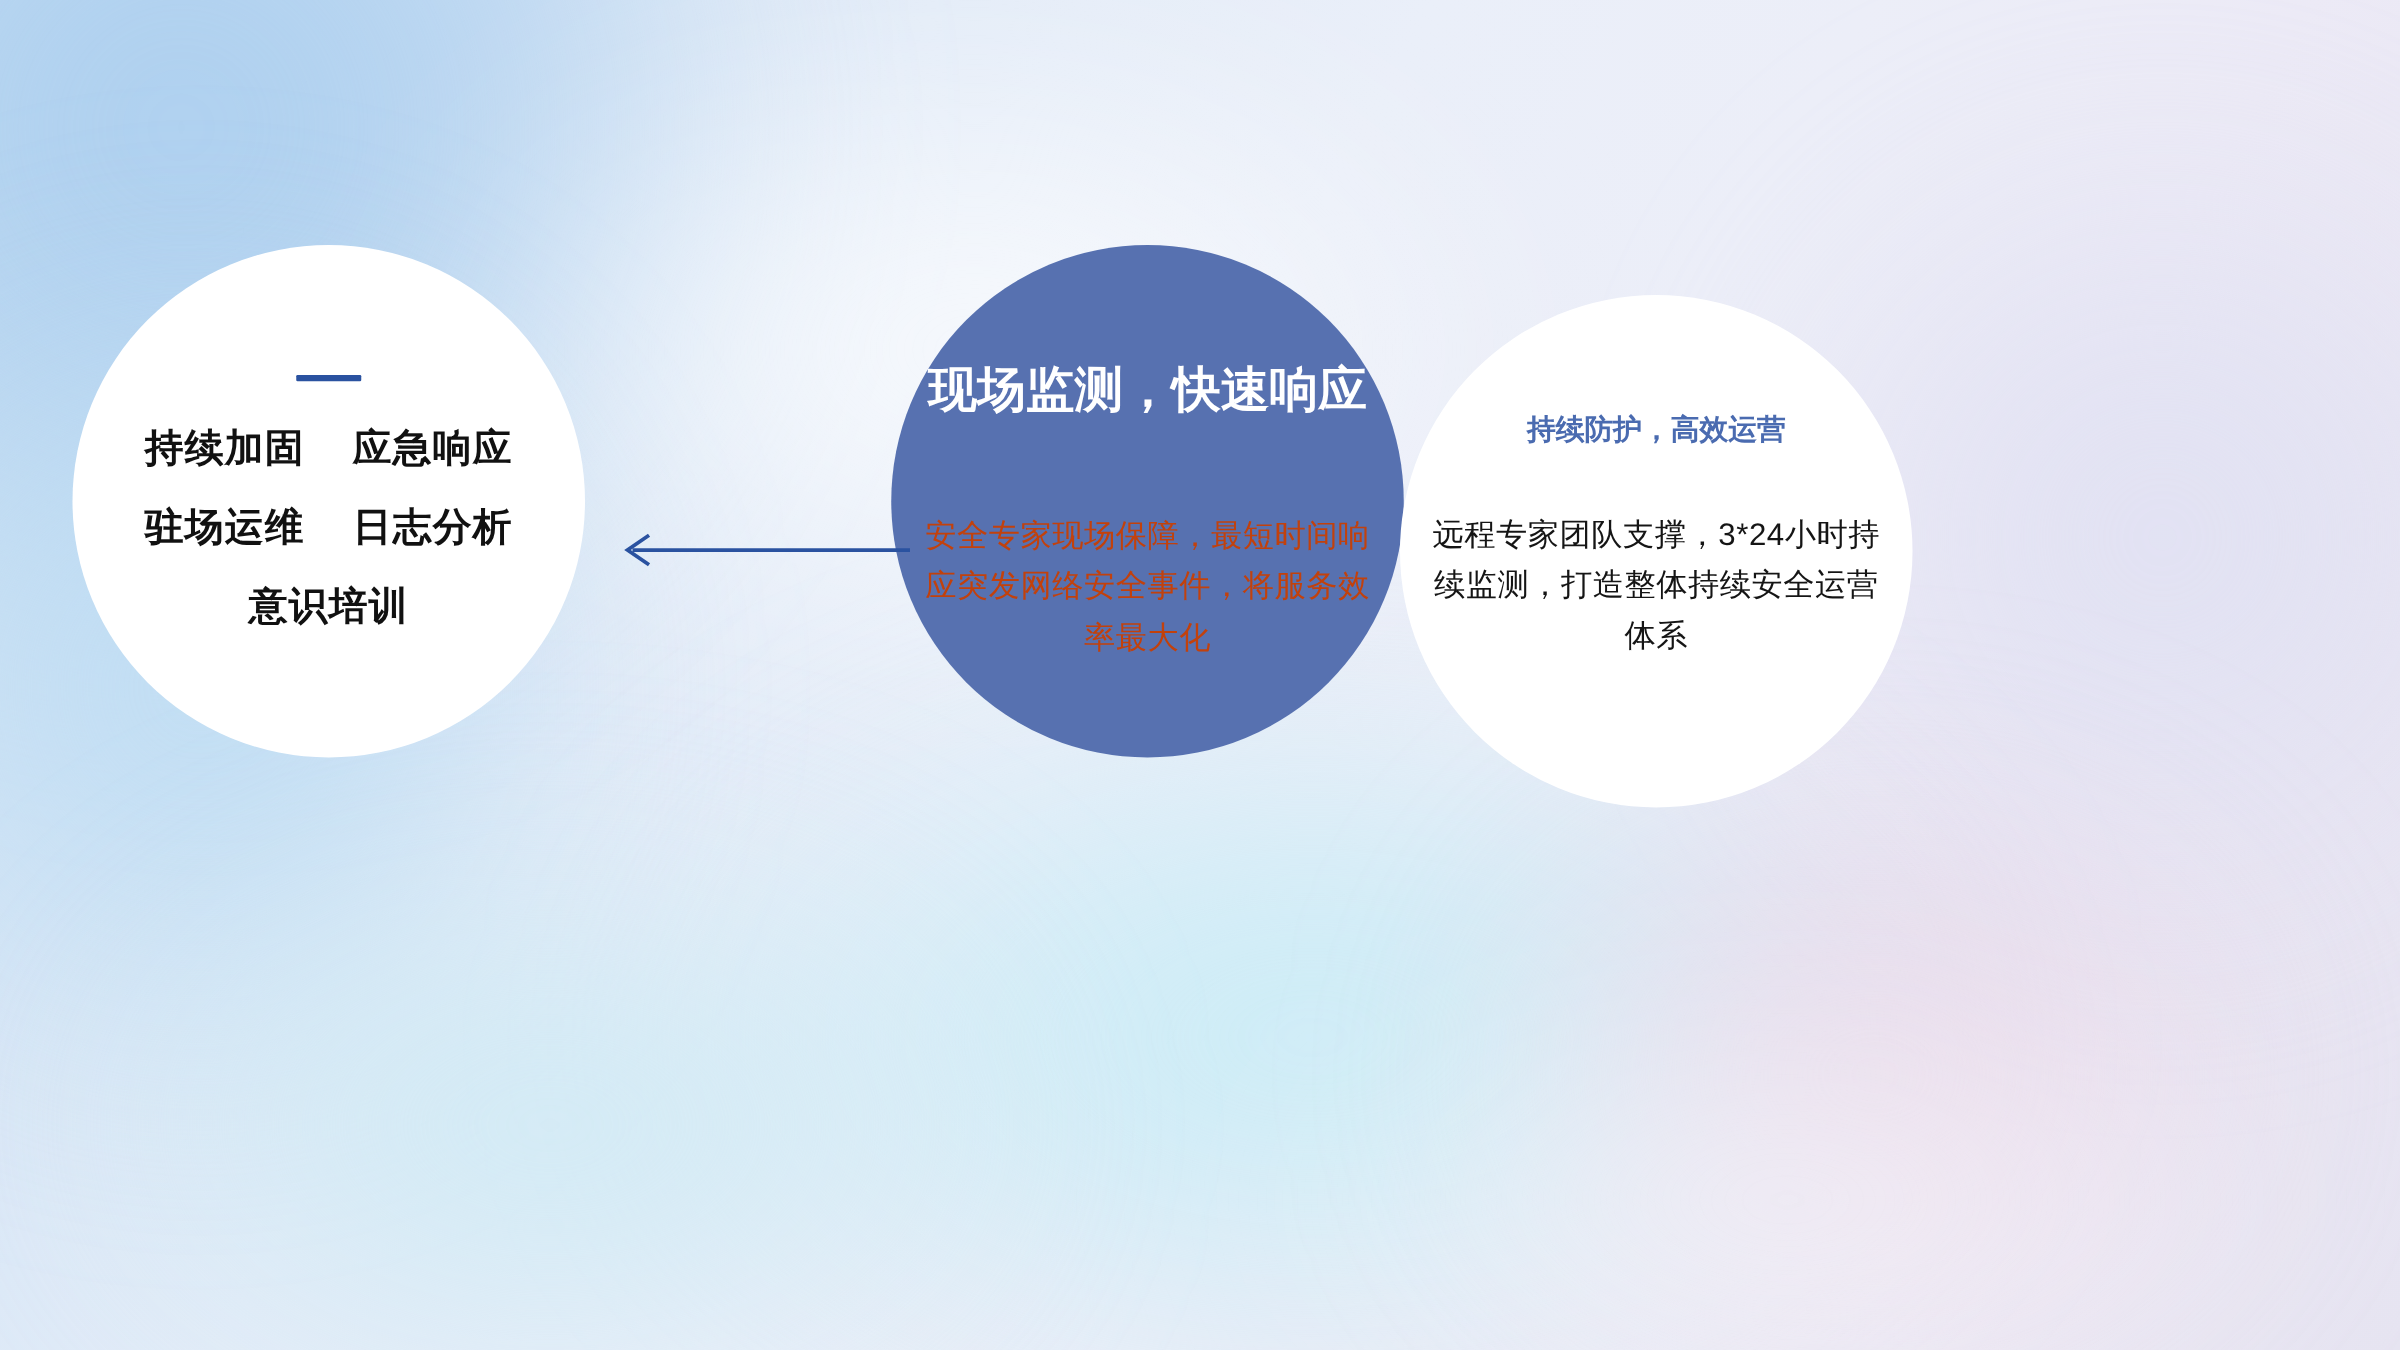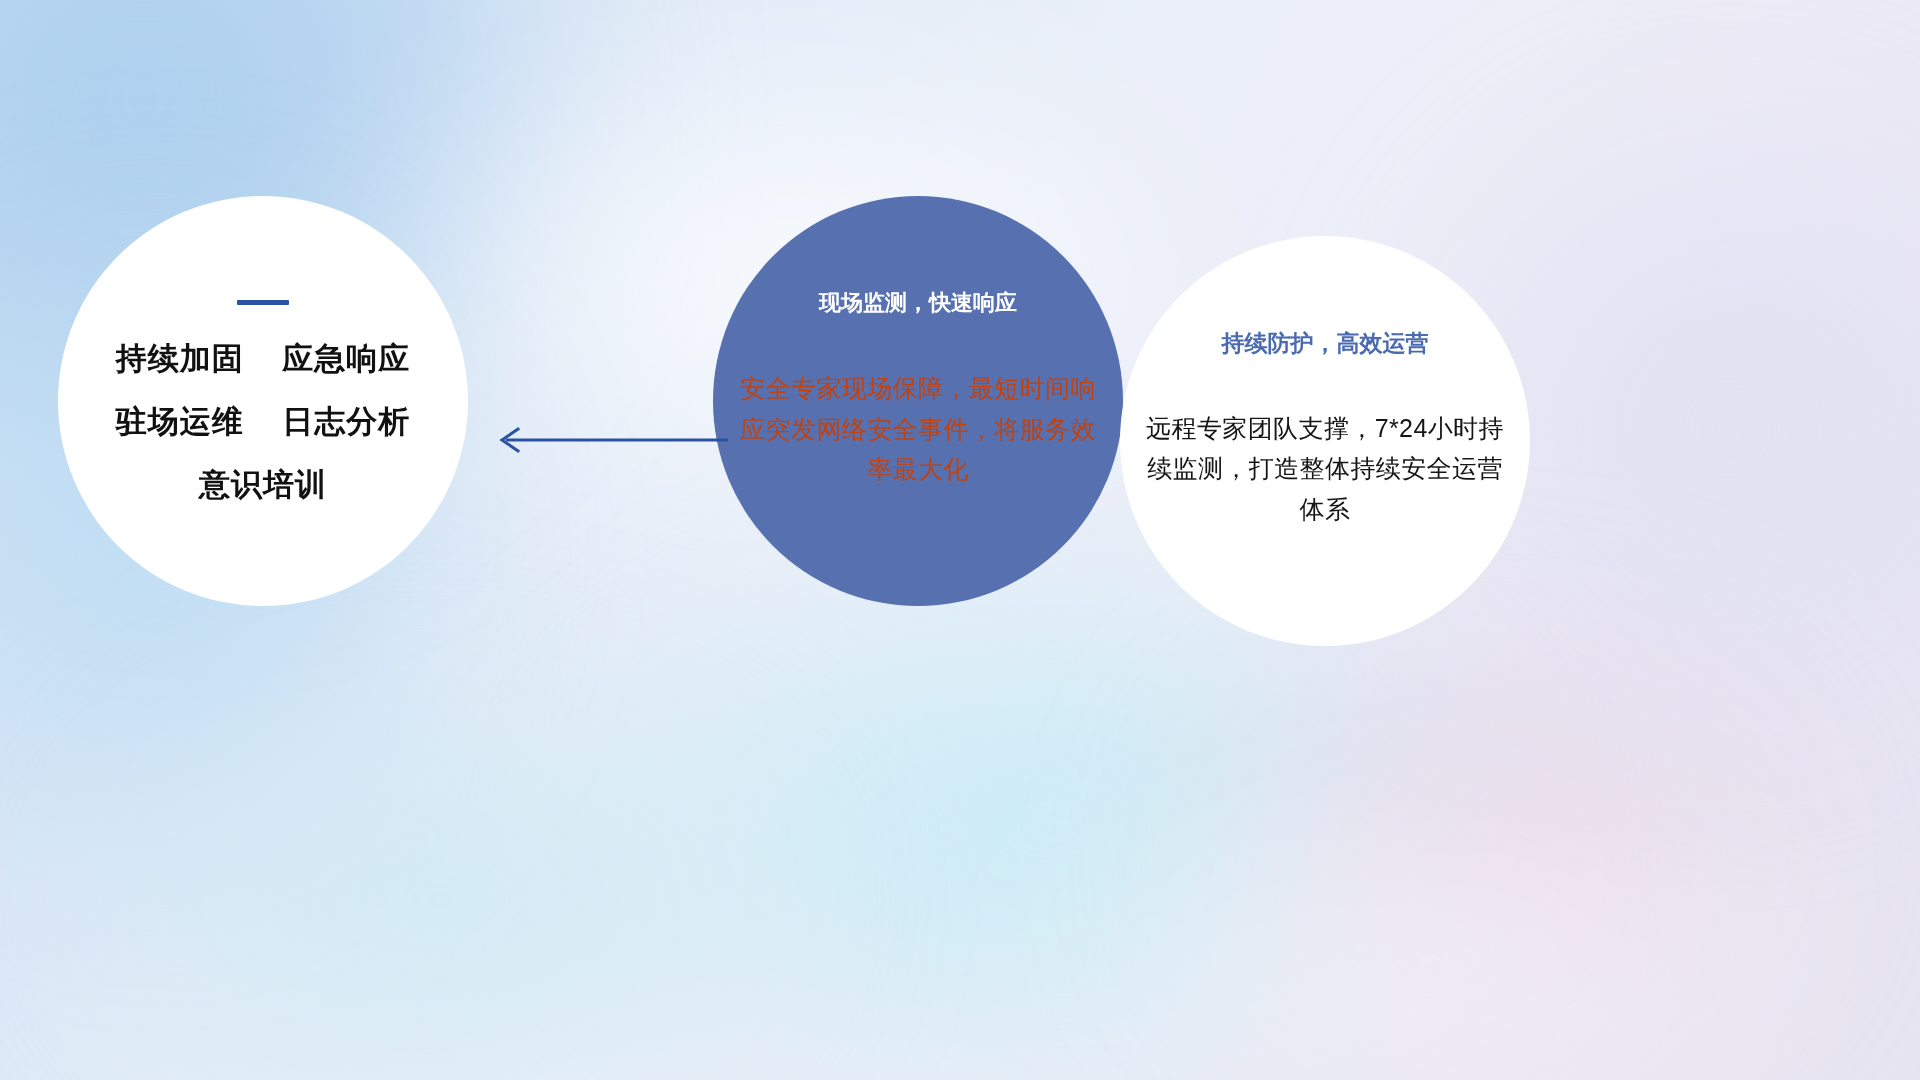--- a/index.html
+++ b/index.html
@@ -139,26 +139,26 @@
   .left-line:last-child { margin-bottom: 15px; }
 
   
   #mid-content {
     left: 713px;
     top: 290px;
     width: 410px;
     padding: 0 10px;
   }
   .mid-title {
-    font-size: 22px;
+    font-size: 39px;
     font-weight: bold;
     color: #ffffff;
     line-height: 1.2;
     white-space: nowrap;
-    margin-bottom: 52px;
+    margin-bottom: 72px;
   }
   .mid-body {
     font-size: 25px;
     color: #c2410c;
     line-height: 1.62;
     letter-spacing: 0.4px;
     padding: 0 16px;
   }
 
   
@@ -224,16 +224,16 @@
     <div class="left-line">意识培训</div>
   </div>
 
   <div class="block" id="mid-content">
     <div class="mid-title">现场监测，快速响应</div>
     <div class="mid-body">安全专家现场保障，最短时间响应突发网络安全事件，将服务效率最大化</div>
   </div>
 
   <div class="block" id="right-content">
     <div class="right-title">持续防护，高效运营</div>
-    <div class="right-body">远程专家团队支撑，7*24小时持续监测，打造整体持续安全运营体系</div>
+    <div class="right-body">远程专家团队支撑，3*24小时持续监测，打造整体持续安全运营体系</div>
   </div>
 
 </div>
 
 </body></html>

